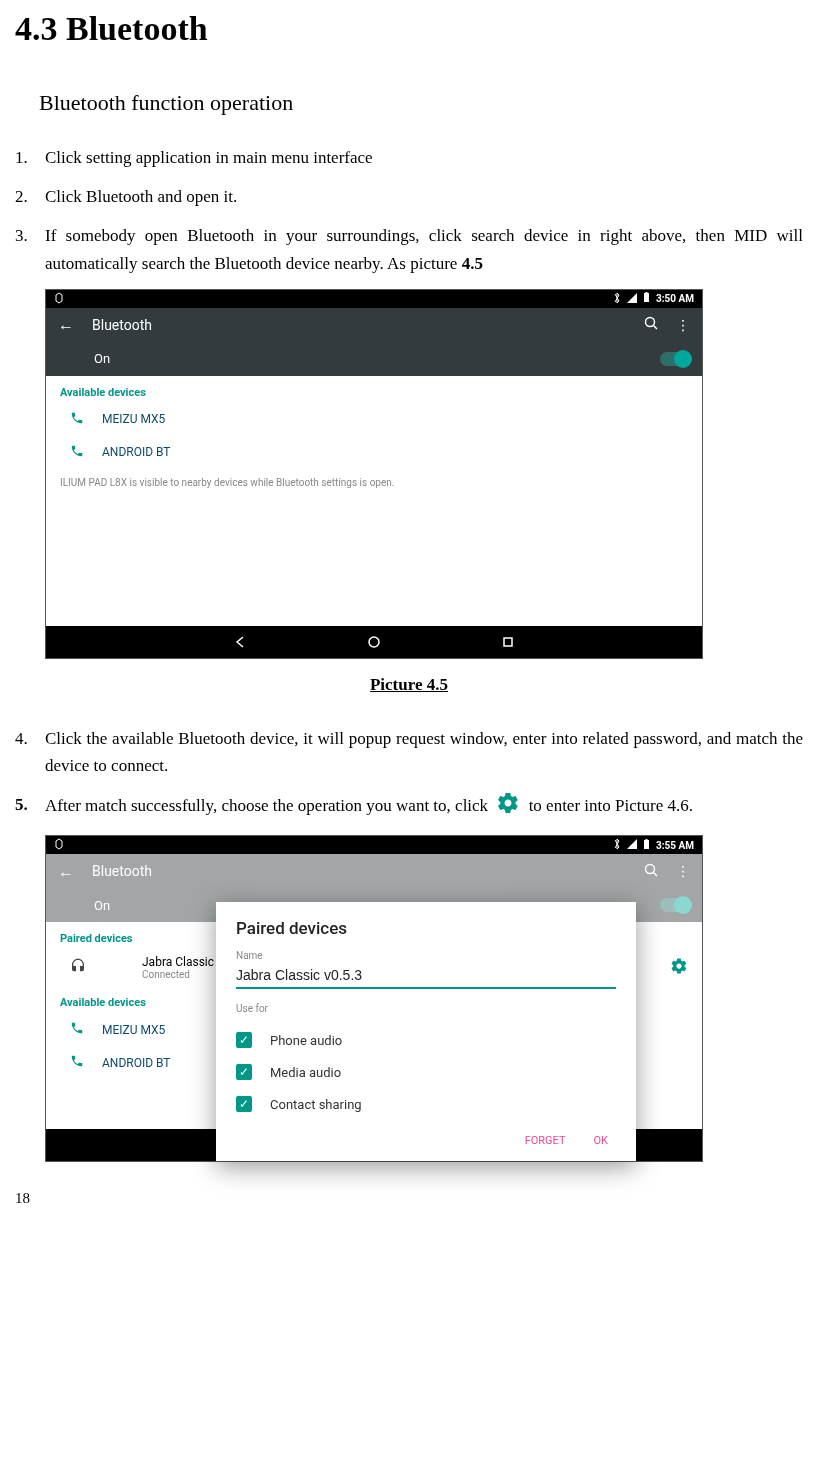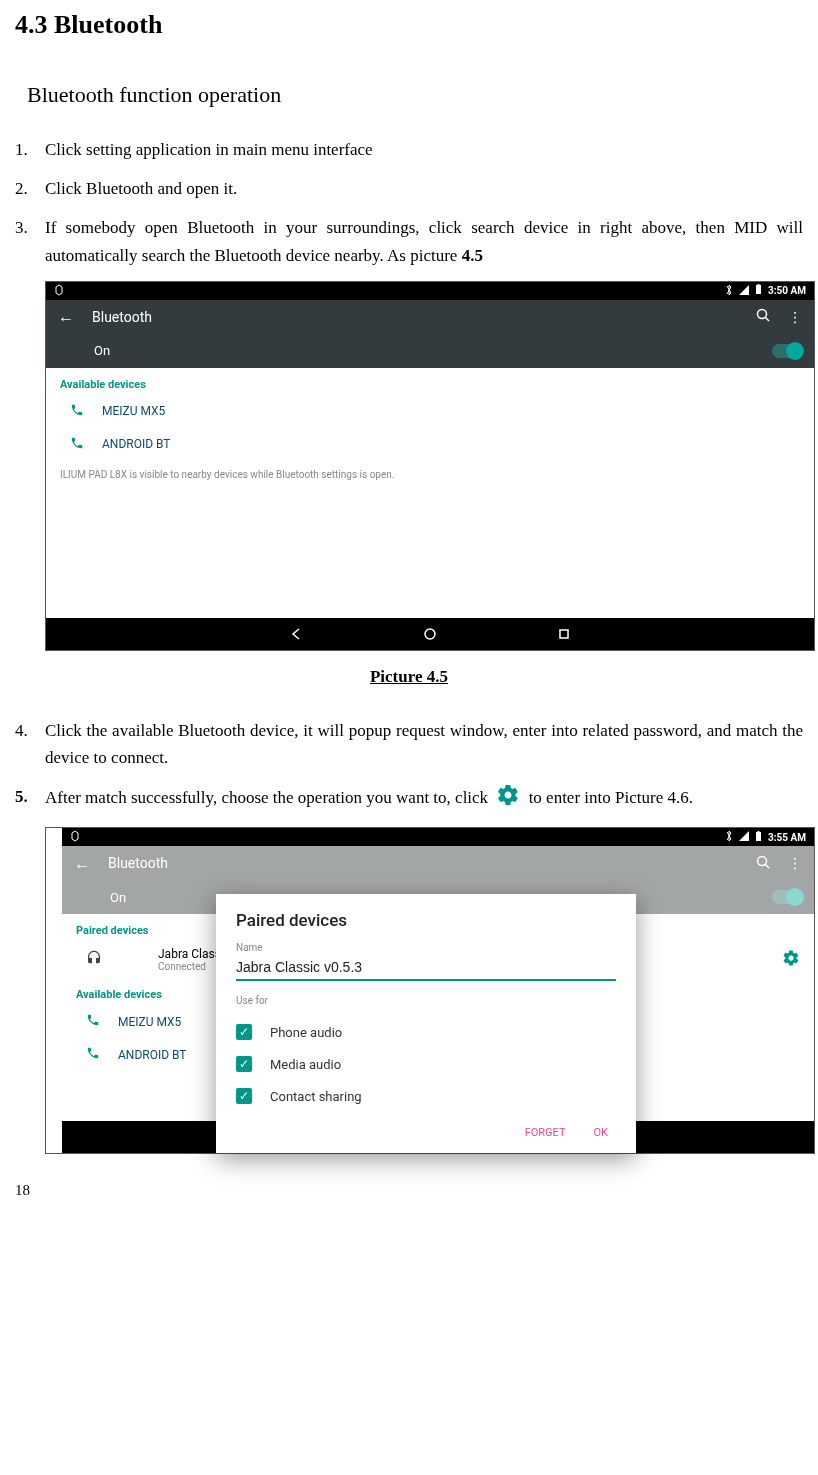--- a/index.html
+++ b/index.html
@@ -5,27 +5,27 @@
 * { box-sizing: border-box; margin: 0; padding: 0; }
 body {
   font-family: "Times New Roman", serif;
   width: 818px;
   margin: 0 auto;
   background: #fff;
   color: #000;
   padding: 10px 15px 30px 15px;
 }
 .section-heading {
-  font-size: 26px;
+  font-size: 34px;
   font-weight: bold;
   margin-bottom: 42px;
 }
 .subheading {
   font-size: 22px;
-  margin-left: 12px;
+  margin-left: 24px;
   margin-bottom: 28px;
 }
 ol {
   list-style: none;
   padding-left: 0;
 }
 ol li {
   font-size: 17px;
   line-height: 1.6;
   margin-bottom: 12px;
@@ -53,21 +53,21 @@
   margin-top: 28px;
 }
 .gear-inline {
   display: inline-block;
   vertical-align: middle;
   margin: 0 4px;
 }
 
 .screenshot {
   margin: 8px 0 16px 30px;
-  width: 770px;
+  width: 658px;
   border: 1px solid #555;
   background: #fff;
   font-family: Roboto, Arial, sans-serif;
   font-size: 12px;
 }
 .status-bar {
   background: #000;
   color: #fff;
   height: 18px;
   display: flex;
@@ -184,21 +184,20 @@
 }
 .paired-row .gear {
   margin-left: auto;
   color: #009688;
 }
 .dimmed {
   opacity: 0.45;
 }
 .screenshot2 {
   position: relative;
-  padding-left: 16px;
 }
 .modal {
   position: absolute;
   left: 170px;
   top: 66px;
   width: 420px;
   background: #fff;
   box-shadow: 0 6px 24px rgba(0,0,0,0.4);
   padding: 16px 20px 10px 20px;
 }

